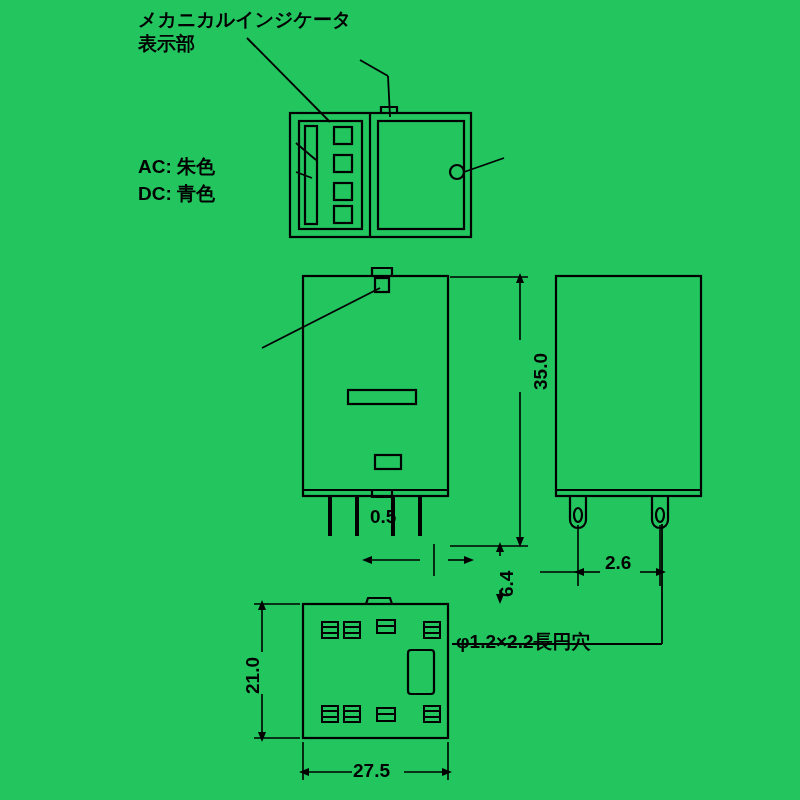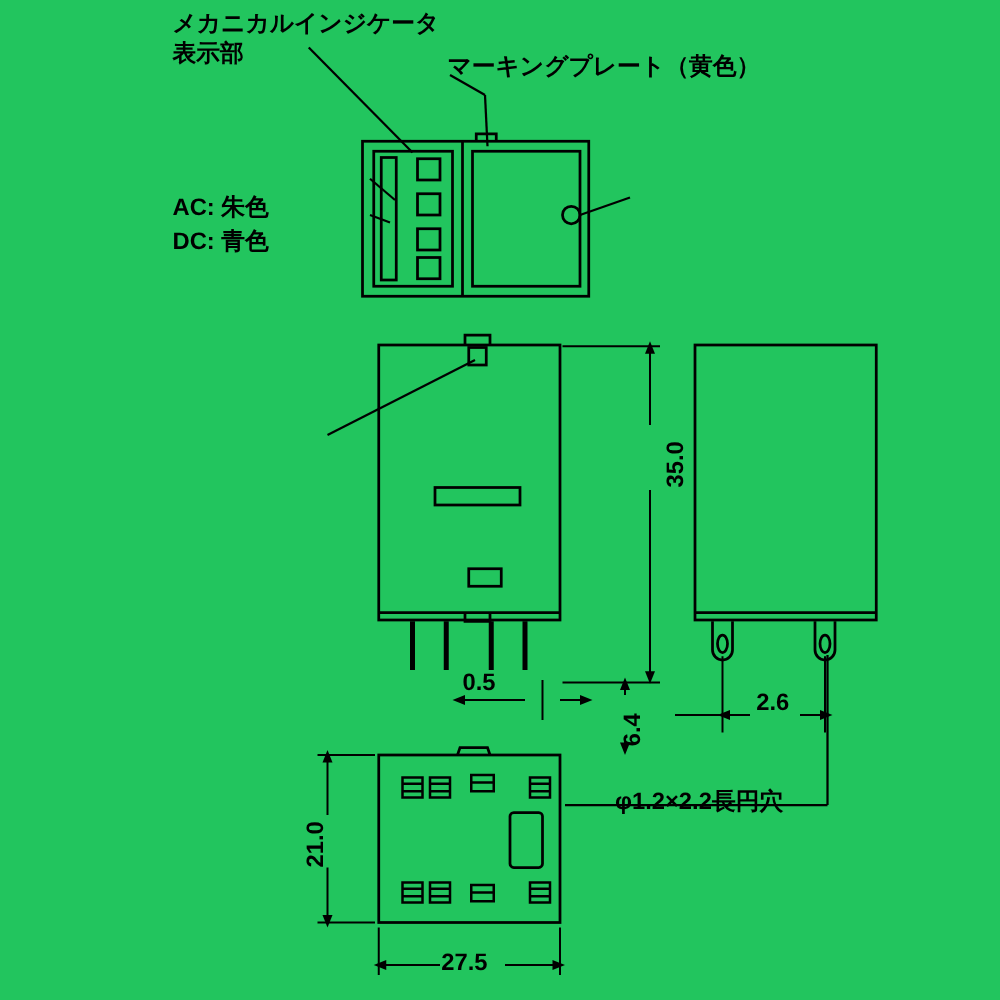--- a/index.html
+++ b/index.html
@@ -203,34 +203,33 @@
         <path d="M442 768 L452 772 L442 776 Z" fill="#000000" stroke="none"></path>
         <line x1="303" y1="742" x2="303" y2="780"></line>
         <line x1="448" y1="742" x2="448" y2="780"></line>
       </g>
     </g>
   </svg>
 
   <div class="lbl" style="left:138px; top:8px;">メカニカルインジケータ
 表示部</div>
 
-  <div class="lbl" style="left:358px; top:42px;">マーキングプレート（黄色）</div>
 
 
   <div class="lbl" style="left:138px; top:155px;">AC: 朱色</div>
 
   <div class="lbl" style="left:138px; top:182px;text-align:right;">DC: 青色</div>
 
 
 
-  <div class="lbl" style="left:456px; top:630px;margin-left:36px;">φ1.2×2.2長円穴</div>
+  <div class="lbl" style="left:456px; top:630px;">φ1.2×2.2長円穴</div>
 
   <div class="dim-vert" style="left:530px; top:390px;">35.0</div>
 
-  <div class="dim" style="left:370px; top:536px;">0.5</div>
+  <div class="dim" style="left:370px; top:506px;">0.5</div>
 
   <div class="dim-vert" style="left:496px; top:597px;">6.4</div>
 
   <div class="dim" style="left:605px; top:552px;">2.6</div>
 
   <div class="dim-vert" style="left:242px; top:694px;">21.0</div>
 
   <div class="dim" style="left:353px; top:760px;">27.5</div>
 
 </div>

